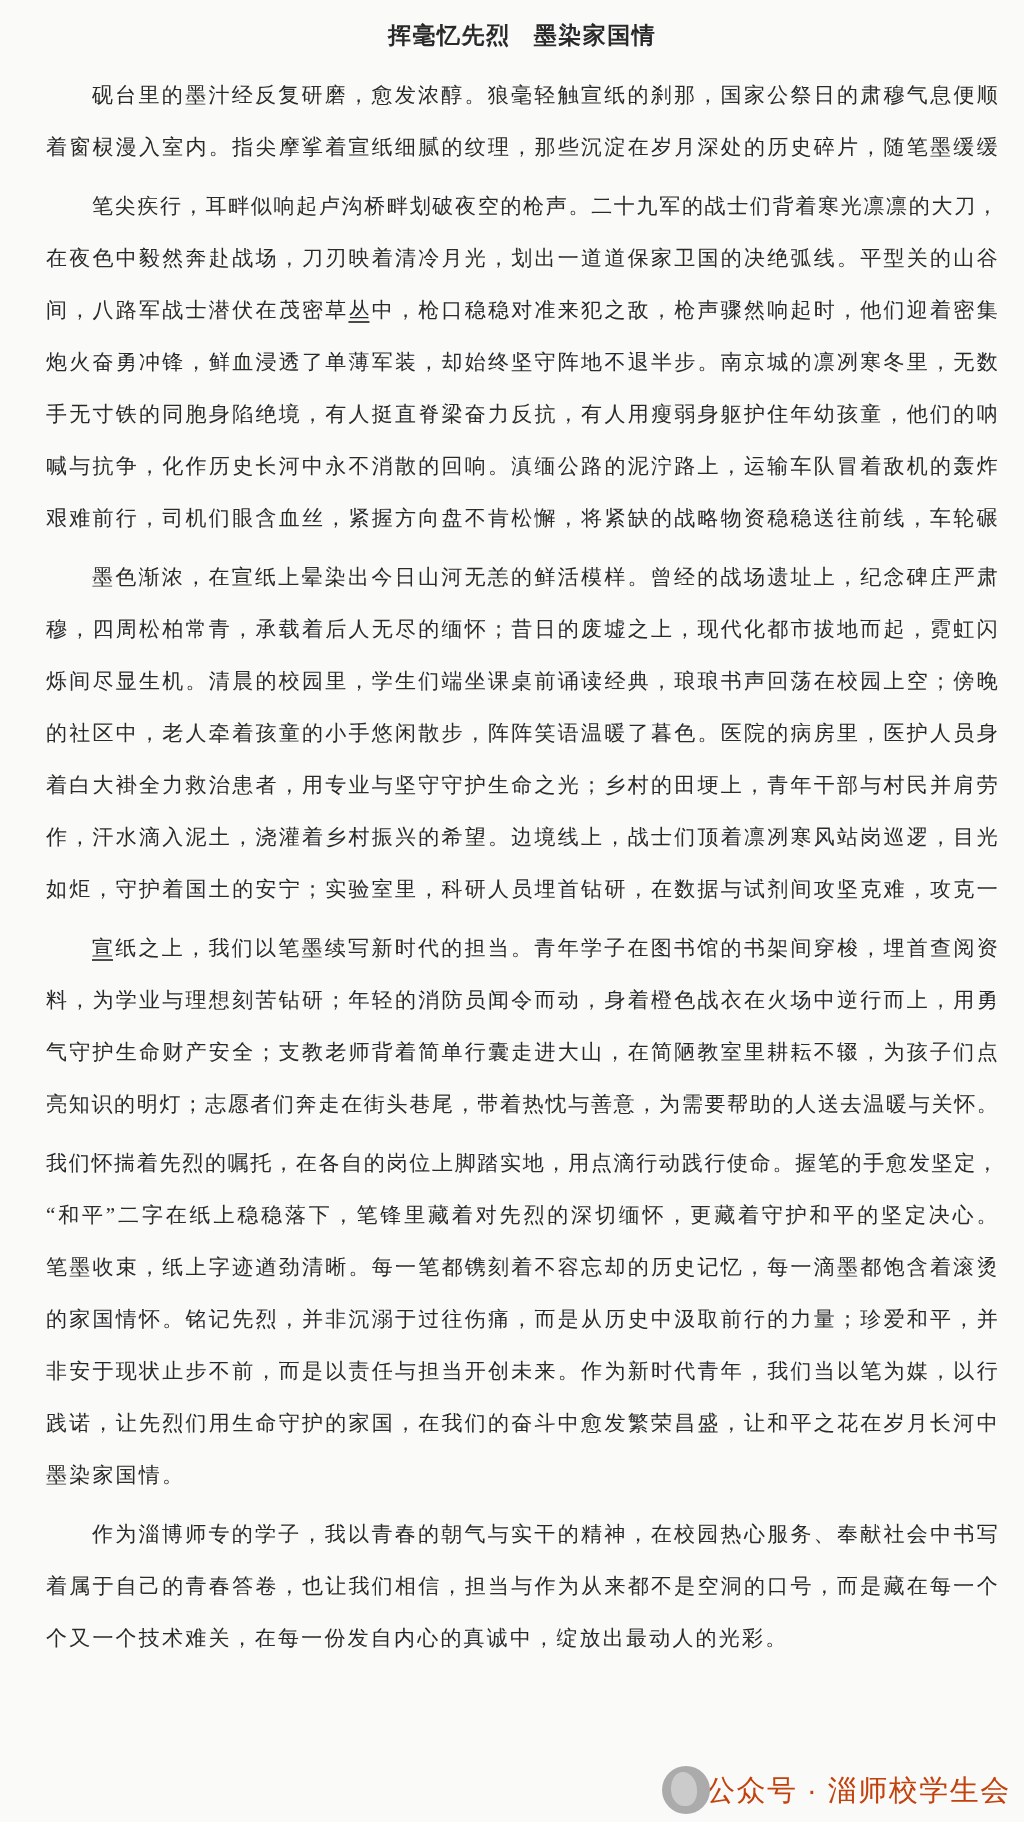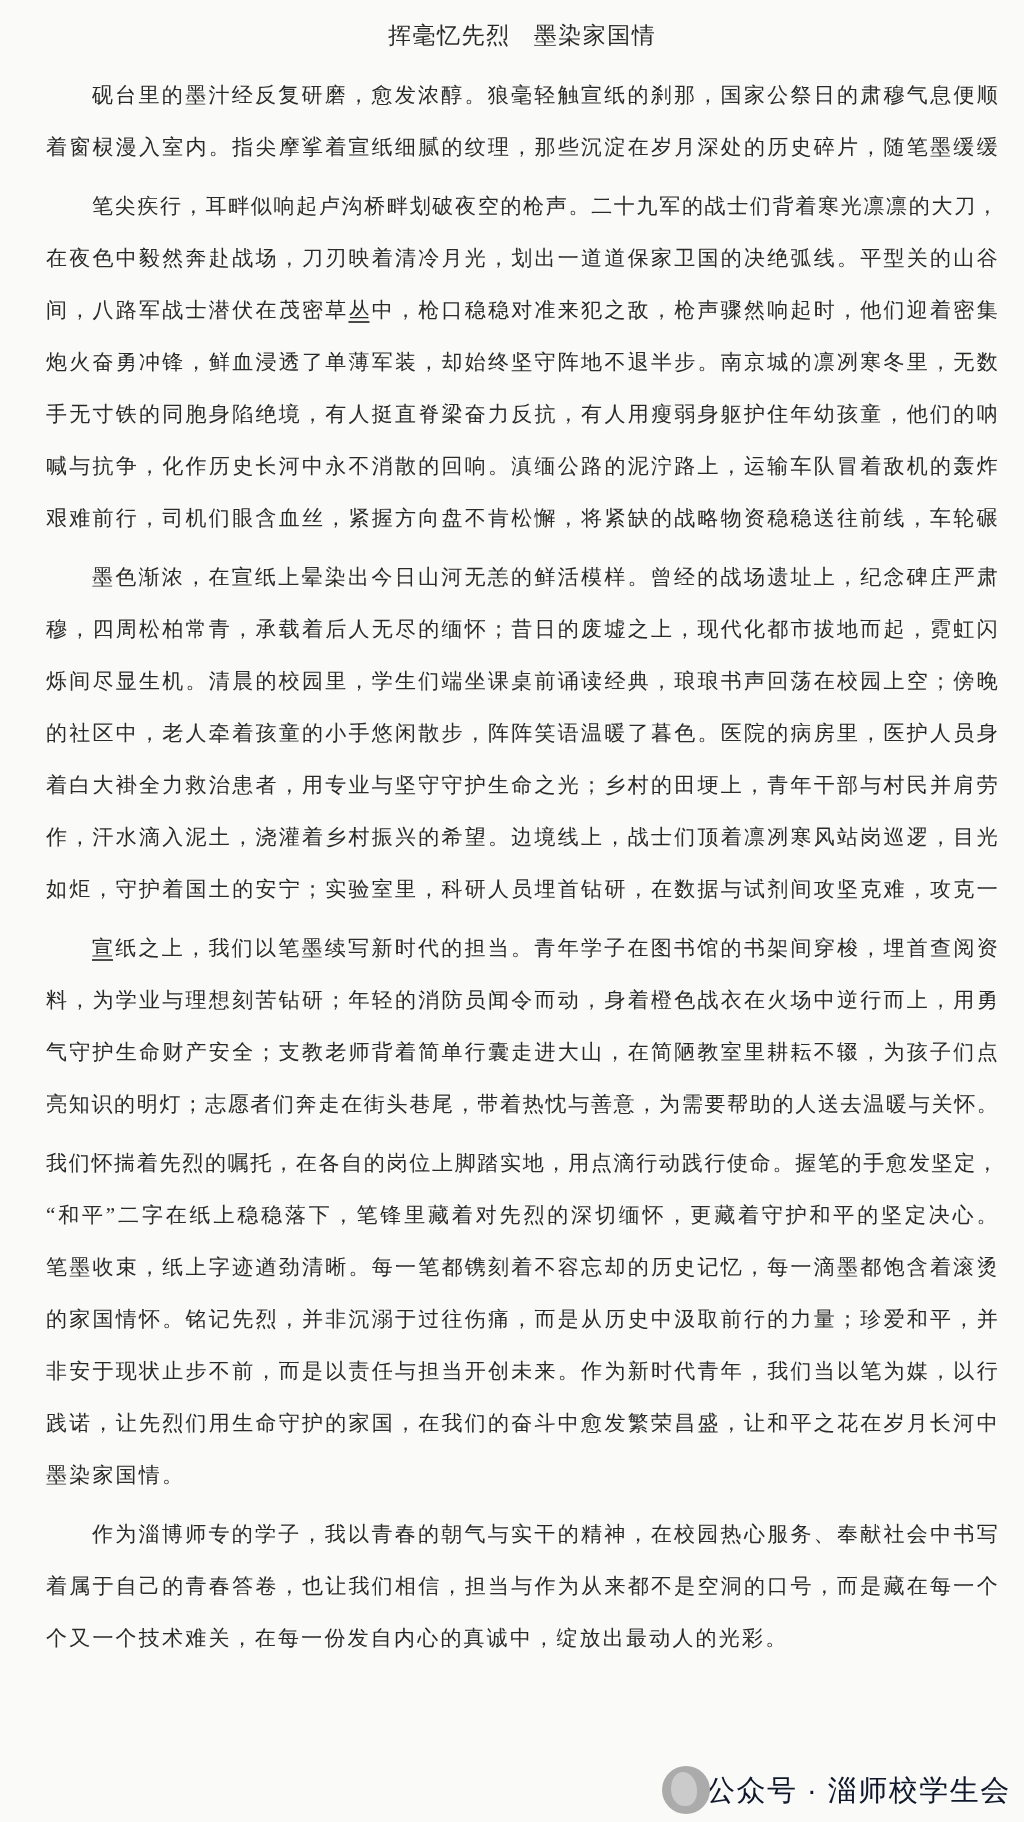--- a/index.html
+++ b/index.html
@@ -19,21 +19,21 @@
   .content {
     position: relative;
     z-index: 1;
     padding: 10px 26px 0 46px; 
   }
   .title {
     height: 52px;
     line-height: 52px;
     text-align: center;
     font-size: 23px;
-    font-weight: 400;
+    font-weight: 700;
     letter-spacing: 1.5px;
     word-spacing: 16px;
     color: #2a2a2a;
   }
   .paragraph { margin: 7px 0 0 0; }
   .line {
     height: 52px;
     font-size: 21px;
     color: #2a2a2a;
   }
@@ -58,21 +58,21 @@
     text-decoration-color: #4a4a4a;
   }
   
   .watermark {
     position: absolute;
     left: 662px;
     top: 1766px;
     z-index: 0;
     display: flex;
     align-items: flex-end;
-    color: #0f172a;
+    color: #c2410c;
     font-family: "Liberation Sans", "DejaVu Sans", sans-serif;
   }
   .wm-circle {
     position: relative;
     width: 48px;
     height: 48px;
     border-radius: 50%;
     background: #ababab;
     flex: 0 0 auto;
     overflow: hidden;

